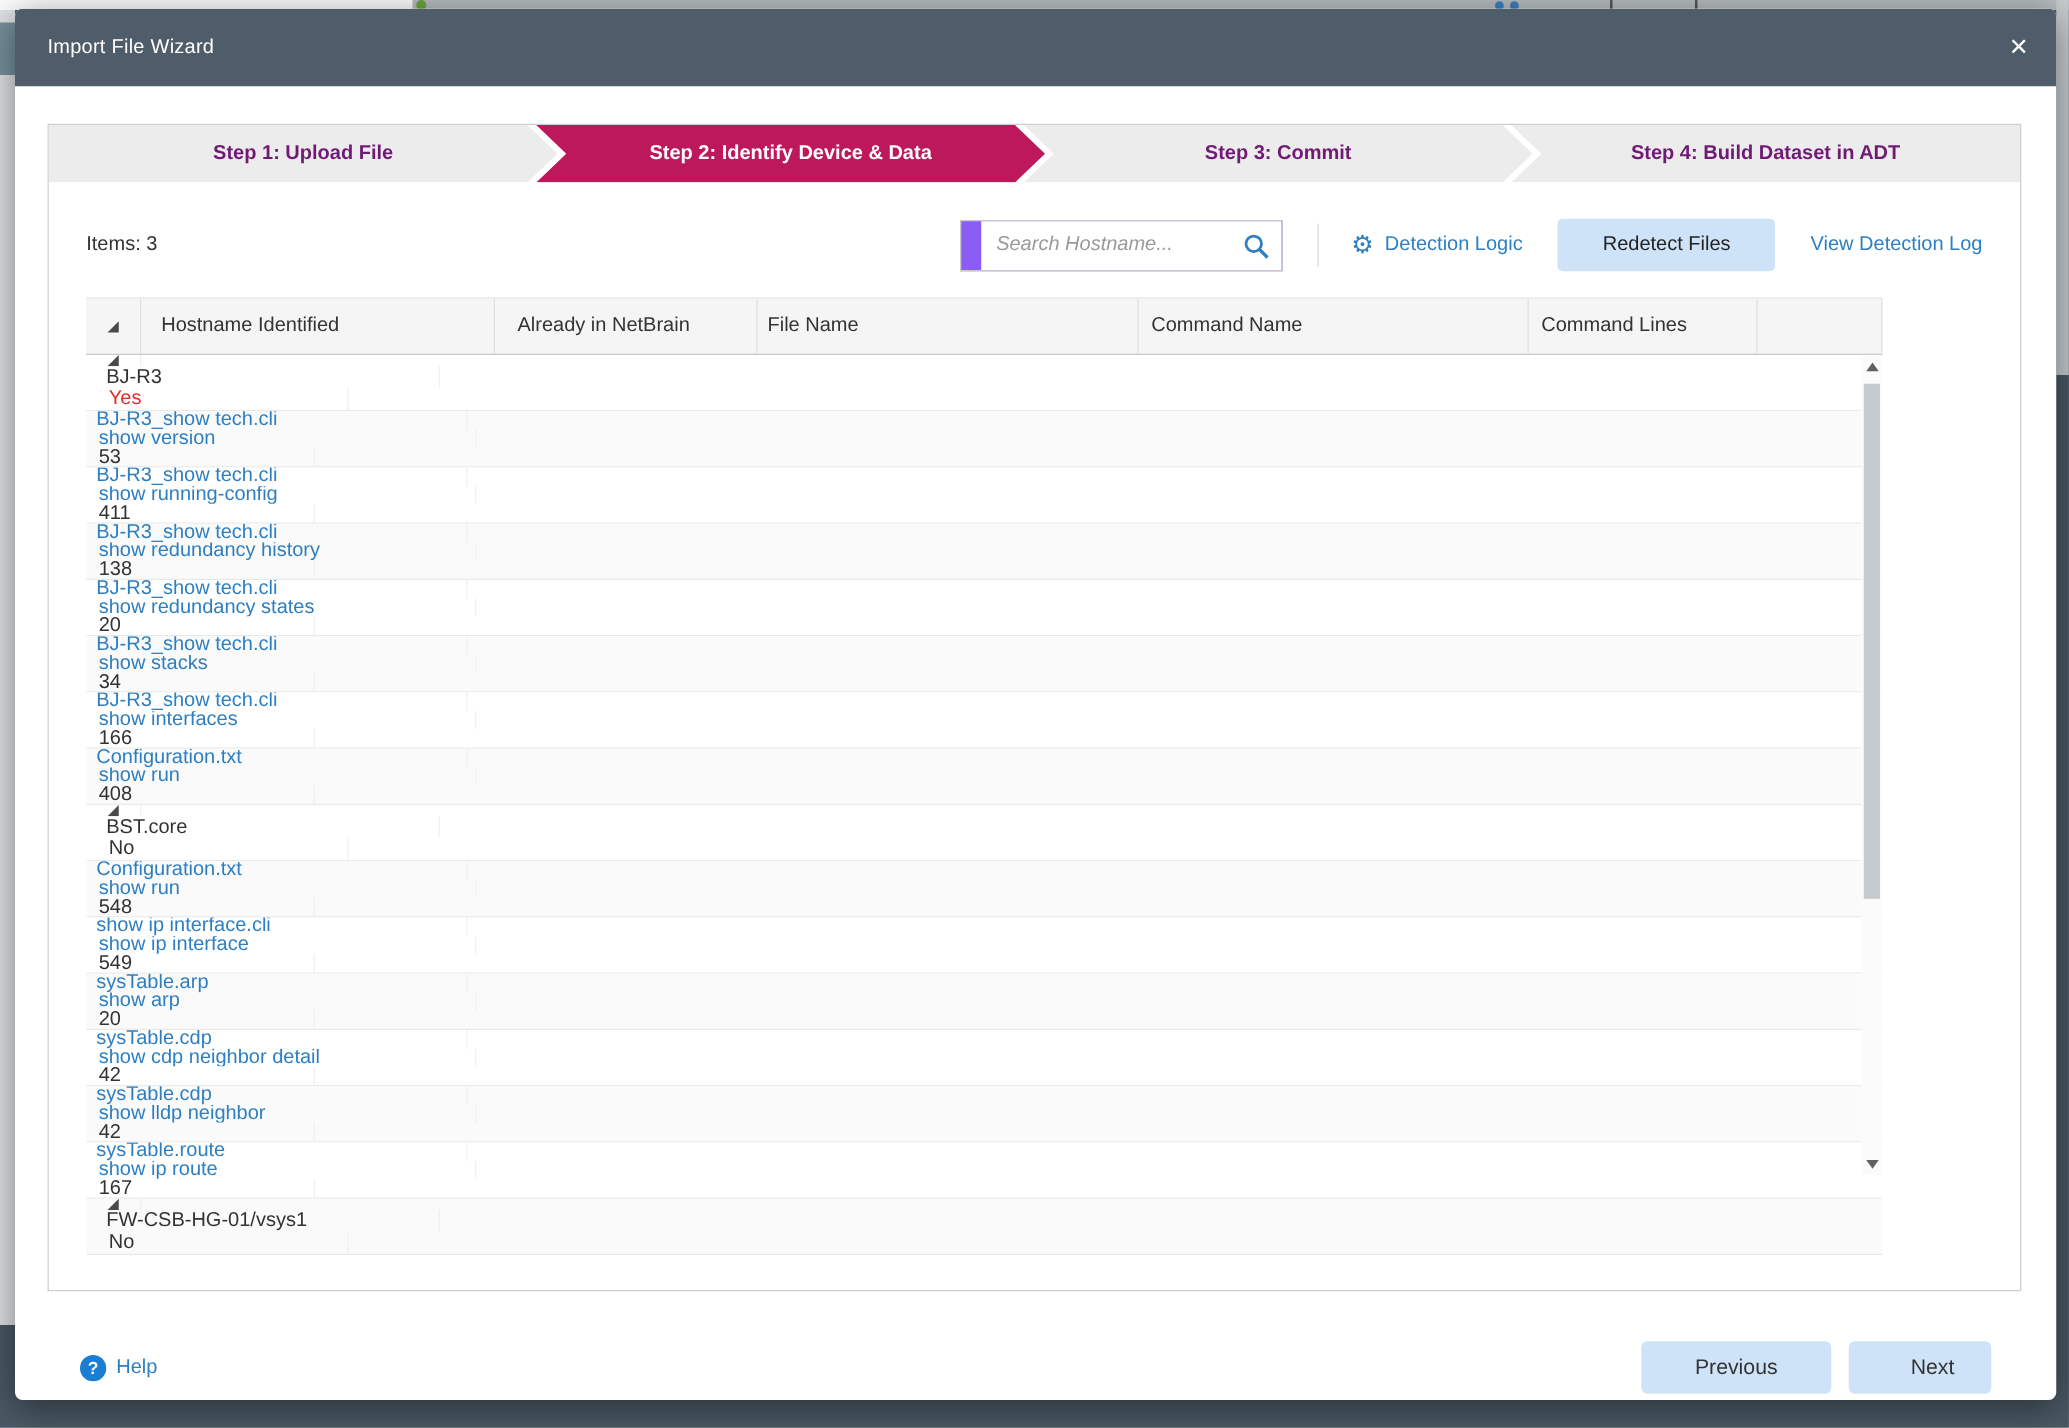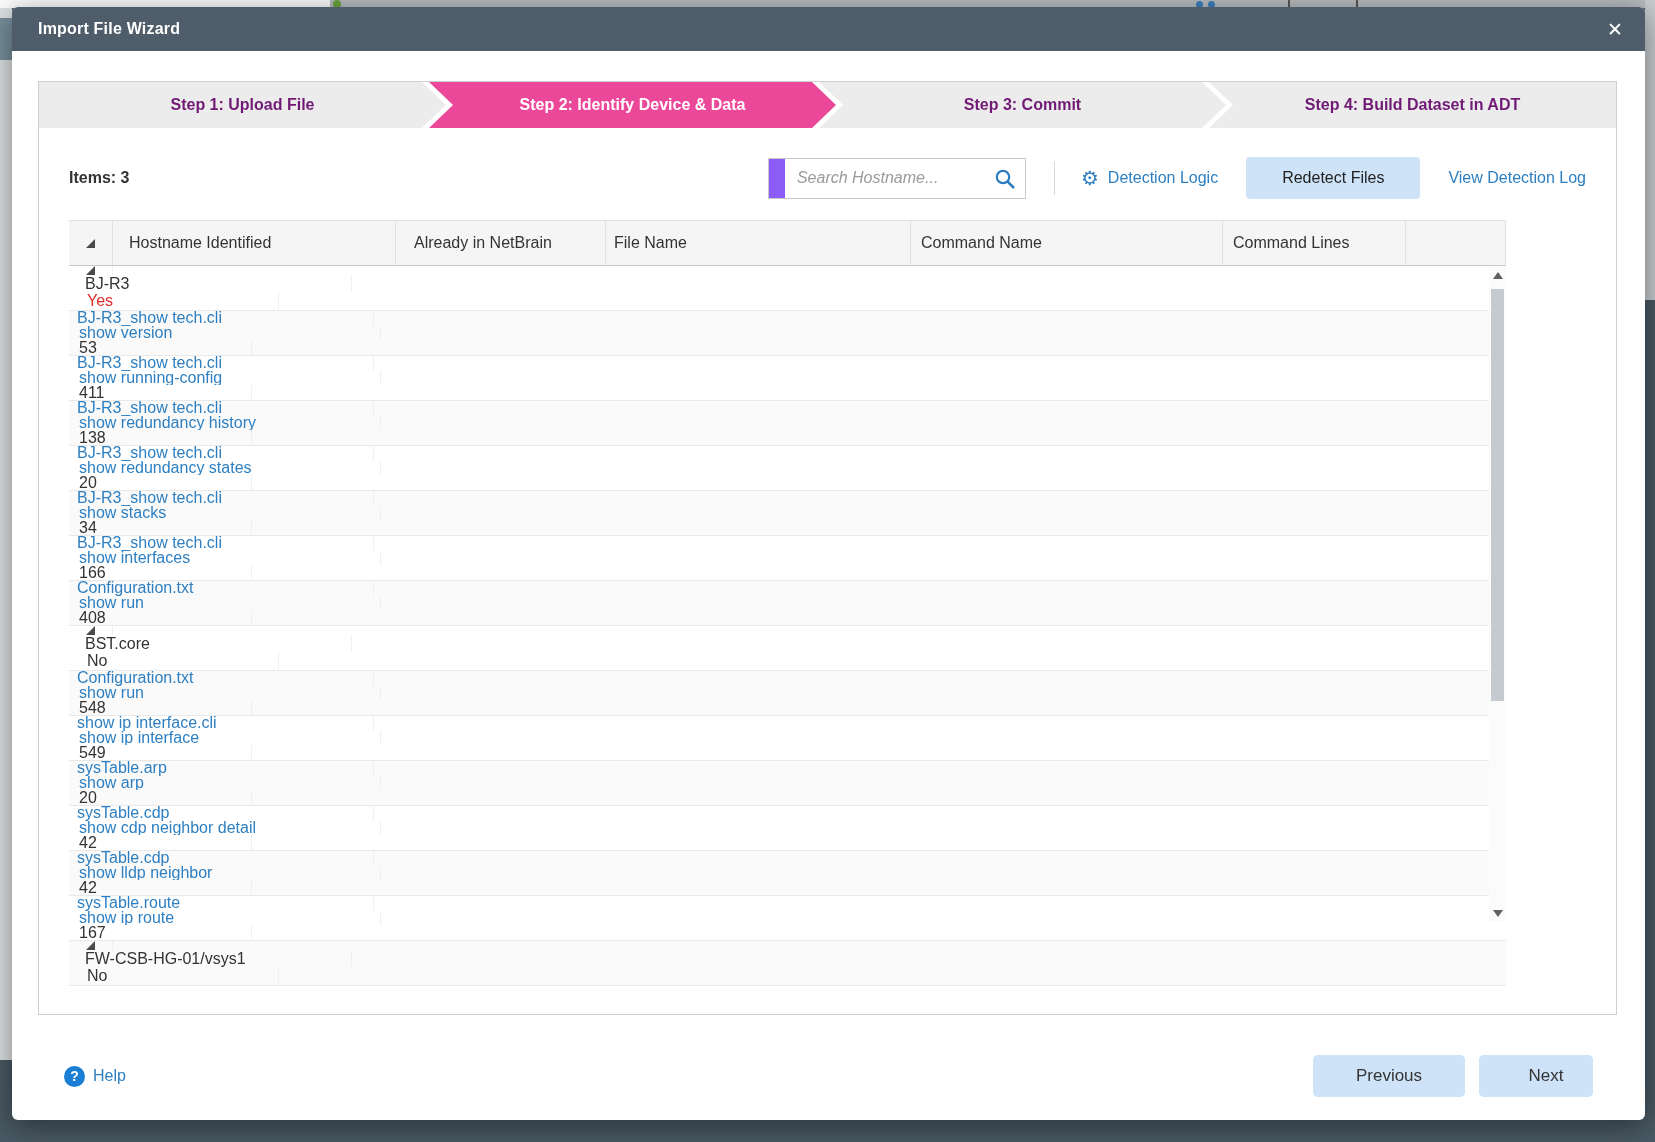--- a/index.html
+++ b/index.html
@@ -14,43 +14,43 @@
   .bg-topstrip .blue-dot2 { position:absolute; left:1208px; top:1px; width:7px; height:7px; border-radius:50%; background:#3d7fc1; }
   .bg-topstrip .dark-tick1 { position:absolute; left:1288px; top:0; width:2px; height:8px; background:#555; }
   .bg-topstrip .dark-tick2 { position:absolute; left:1356px; top:0; width:2px; height:8px; background:#555; }
   .bg-left { position:absolute; left:0; top:8px; width:12px; height:1052px; background:#dfe2e4; }
   .bg-left-teal { position:absolute; left:0; top:18px; width:12px; height:42px; background:#77909c; }
   .bg-right { position:absolute; left:1645px; top:0; width:10px; height:300px; background:#c9cdd0; }
 
   
   .modal { position:absolute; left:12px; top:7px; width:1633px; height:1113px;
     background:#fff; border-radius:6px; overflow:hidden; box-shadow:0 6px 30px rgba(0,0,0,.45); }
-  .titlebar { height:44px; background:#4e5d69; display:flex; align-items:center;
-    justify-content:space-between; padding:0 22px 0 26px;font-weight:bold; }
+  .titlebar { height:62px; background:#4e5d69; display:flex; align-items:center;
+    justify-content:space-between; padding:0 22px 0 26px; }
   .titlebar .title { color:#fff; font-size:16px; letter-spacing:.2px; }
   .titlebar .close { color:#fff; font-size:19px; cursor:pointer; line-height:1; }
 
   .modal-body { padding:30px 26px 0 26px; }
 
   
   .panel { border:1px solid #cfcfcf; background:#fff; width:1579px; padding-bottom:28px; }
 
   
   .steps { display:flex; height:46px; width:100%; }
   .step { flex:1; position:relative; background:#ececec; display:flex; align-items:center;
     justify-content:center; font-size:16px; font-weight:700; color:#701a75; cursor:pointer; }
   .step + .step { margin-left:-17px; }
   .step.tip      { clip-path:polygon(0 0, calc(100% - 24px) 0, 100% 50%, calc(100% - 24px) 100%, 0 100%); }
   .step.notch    { clip-path:polygon(0 0, calc(100% - 24px) 0, 100% 50%, calc(100% - 24px) 100%, 0 100%, 24px 50%); }
   .step.endcap   { clip-path:polygon(0 0, 100% 0, 100% 100%, 0 100%, 24px 50%); }
-  .step.active { background:#ec4899; color:#fff; }
+  .step.active { background:#be185d; color:#fff; }
 
   
   .toolbar { display:flex; align-items:center; margin:28px 30px 0 30px; height:44px; }
-  .items-count { font-size:16px; color:#333;font-weight:bold; }
+  .items-count { font-size:16px; color:#333; }
   .toolbar-right { margin-left:auto; display:flex; align-items:center; }
   .searchbox { position:relative; width:258px; height:41px; border:1px solid #c9c9c9; background:#8b5cf6;padding-left:16px; }
   .searchbox input { width:100%; height:100%; border:none; outline:none; padding:0 40px 0 12px;
     font-size:16px; font-family:inherit; color:#333; }
   .searchbox input::placeholder { color:#9a9a9a; font-style:italic; }
   .searchbox .mag { position:absolute; right:8px; top:8px; }
   .v-divider { width:1px; height:34px; background:#d9d9d9; margin:0 26px 0 28px; }
   .tool-link { display:flex; align-items:center; color:#2d7fc1; font-size:16px; cursor:pointer; }
   .gear { font-size:20px; margin-right:9px; color:#2d7fc1; line-height:1; }
   .redetect-btn { margin-left:28px; background:#cfe3f8; border:none; border-radius:4px;

